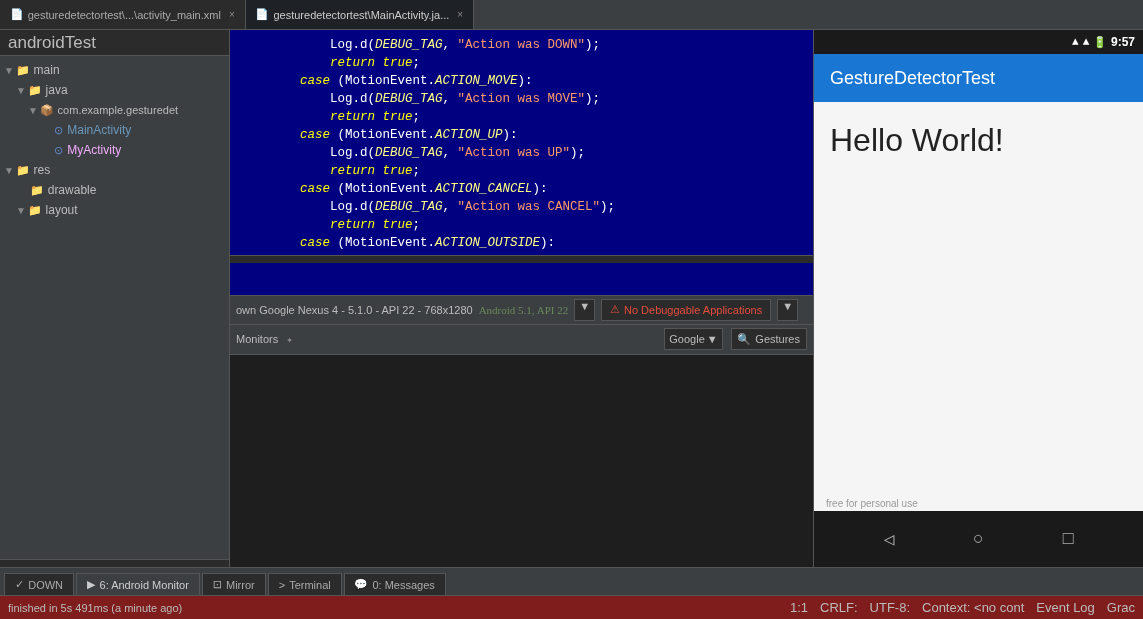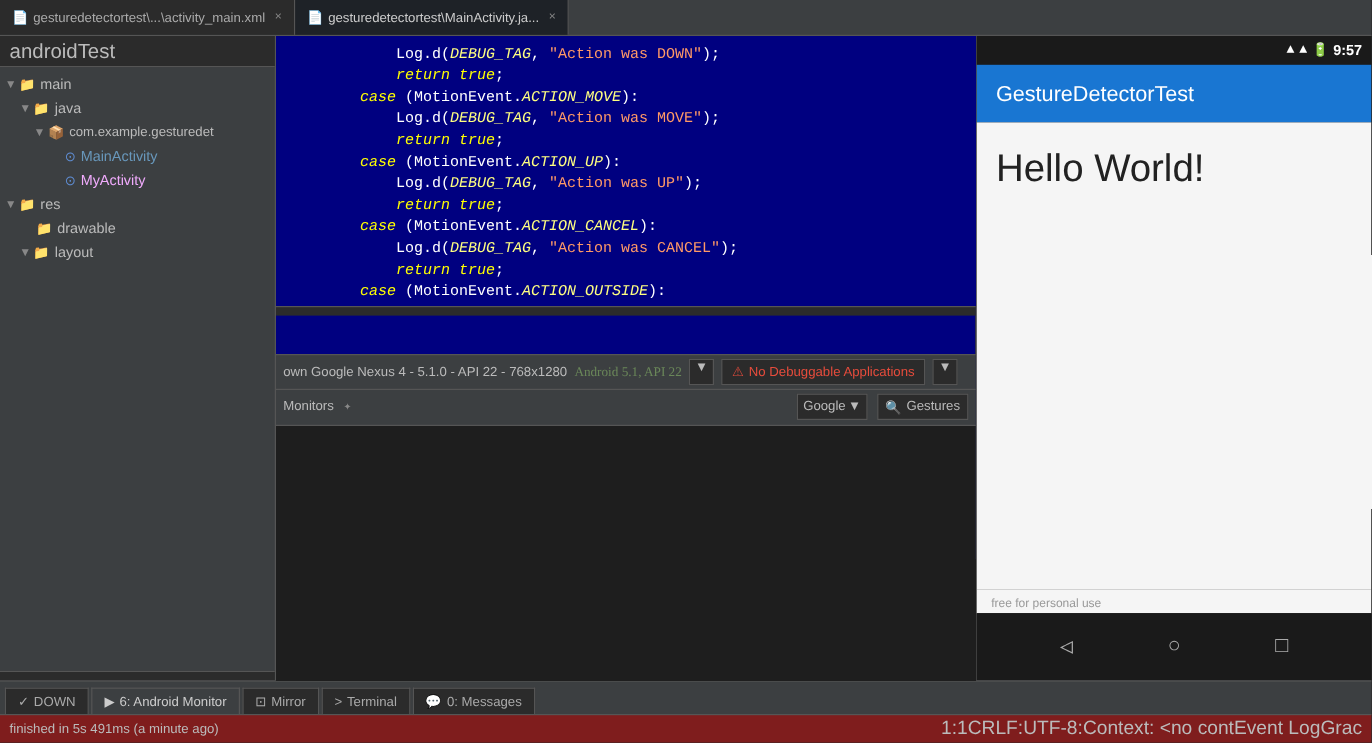--- a/index.html
+++ b/index.html
@@ -315,22 +315,23 @@
       flex-shrink: 0;
       justify-content: space-between;
     }
     .status-left {
       color: #bbb;
       font-size: 11px;
       font-family: Arial, sans-serif;
     }
     .status-right {
       display: flex;
-      color: #bbb;
-      font-size: 16px;
+      gap: 12px;
+      color: #bbb;
+      font-size: 13px;
       font-family: Arial, sans-serif;
     }
 
     
     .bottom-tabs {
       height: 28px;
       background: #3c3f41;
       display: flex;
       align-items: flex-end;
       padding: 0 4px;

